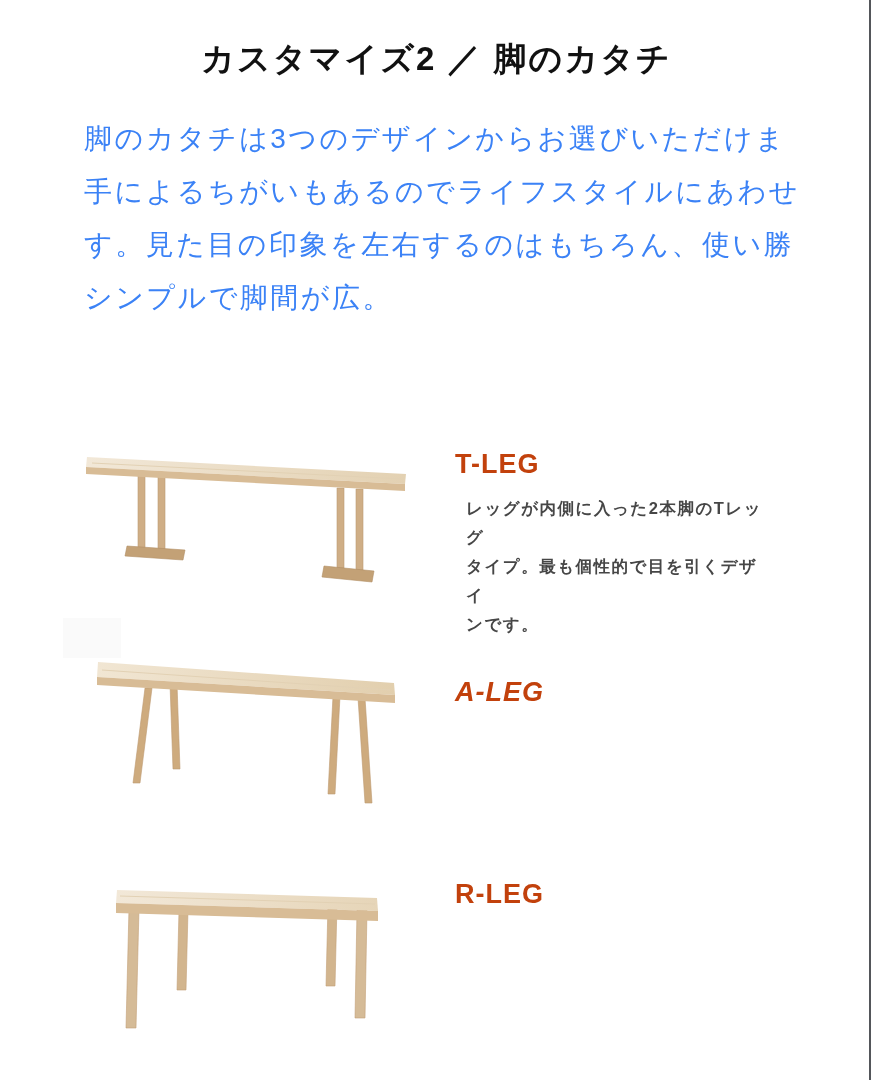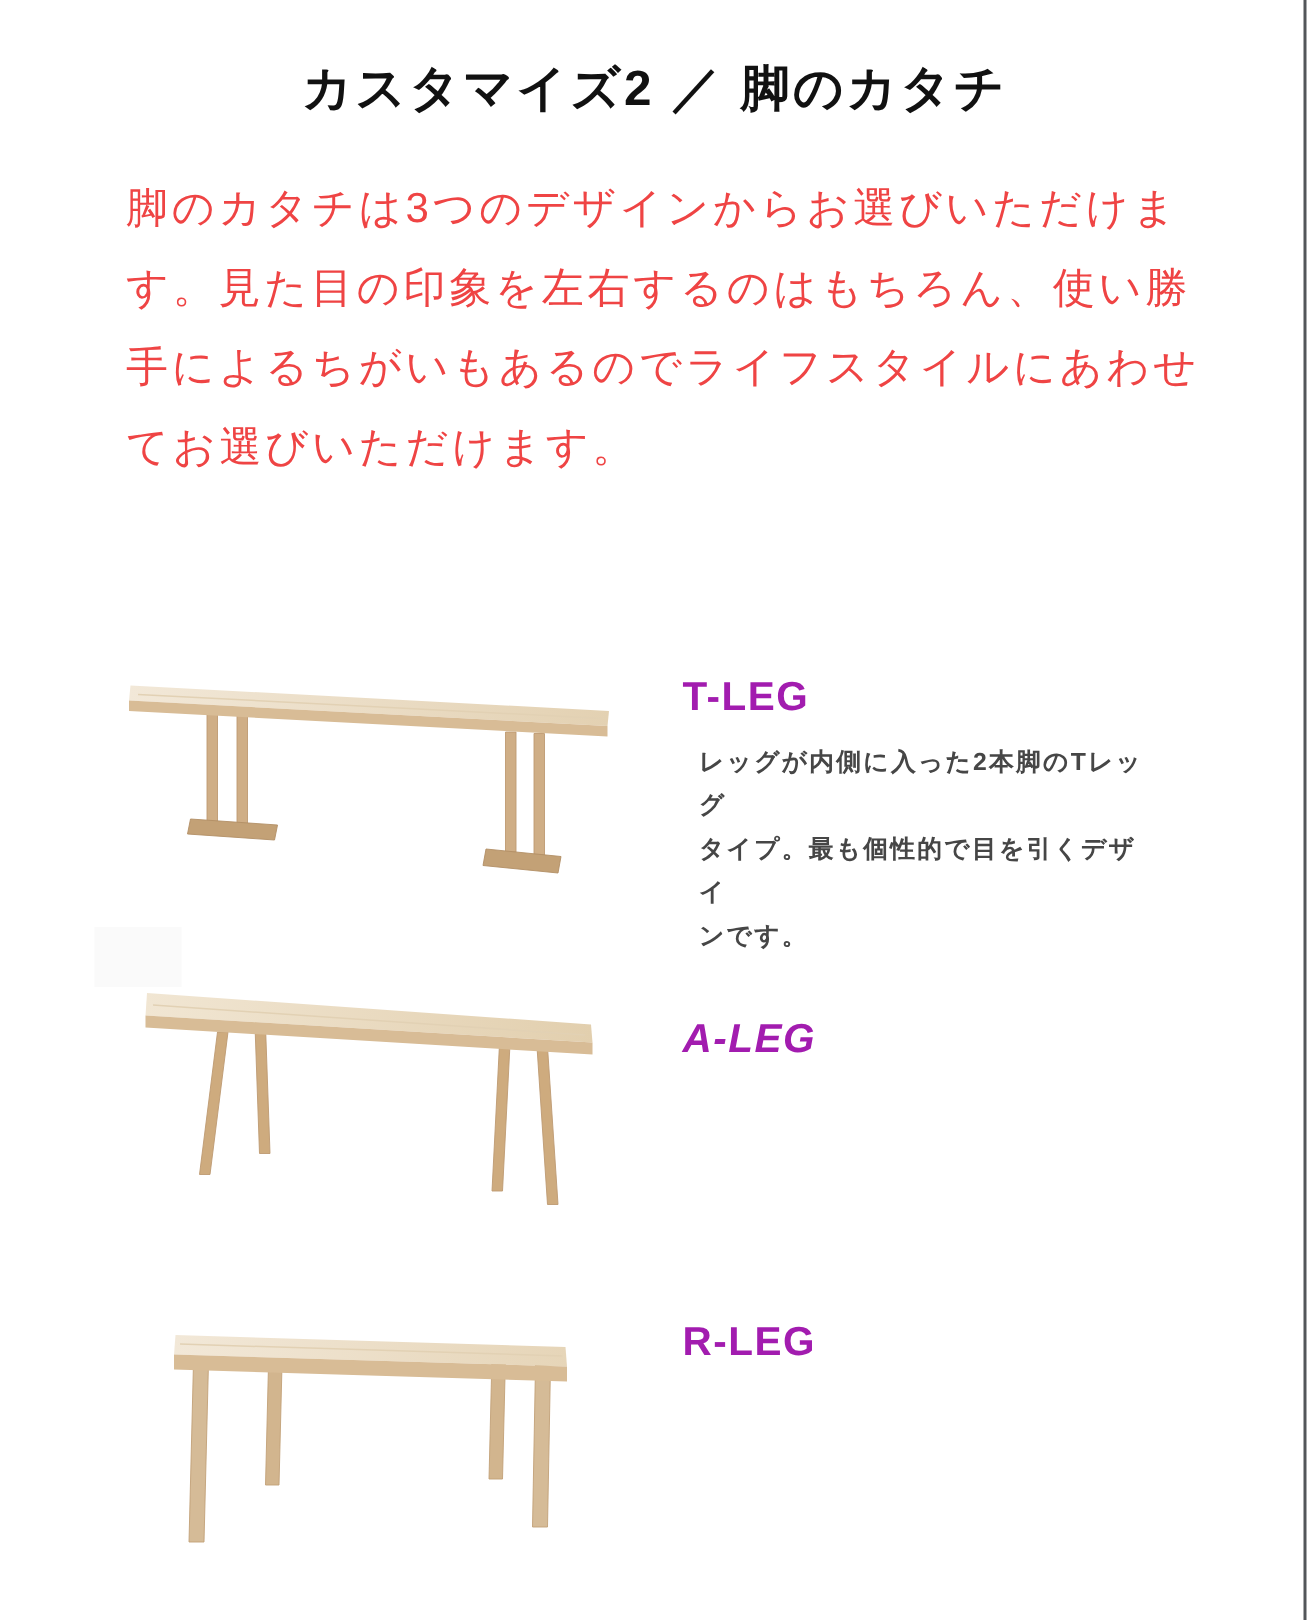--- a/index.html
+++ b/index.html
@@ -15,36 +15,36 @@
     background:#53565a;
   }
   .title{
     position:absolute;left:2px;top:36px;width:869px;margin:0;
     text-align:center;
     font-size:33px;font-weight:700;color:#111111;
     letter-spacing:2px;line-height:46px;
   }
   .intro{
     position:absolute;left:84px;top:112px;width:730px;margin:0;
-    font-size:28px;font-weight:400;color:#ef4444;
+    font-size:28px;font-weight:400;color:#3b82f6;
     letter-spacing:2.5px;line-height:53px;
   }
   .intro .line{display:block;}
   .option-image{position:absolute;margin:0;}
   .option-image svg{display:block;}
   .img-t{left:52px;top:432px;}
   .img-a{left:52px;top:628px;}
   .img-r{left:52px;top:858px;}
   .photo-artifact{
     position:absolute;left:63px;top:618px;width:58px;height:40px;
     background:#fafafa;
   }
   .option-heading{
     position:absolute;left:455px;margin:0;
-    font-size:27px;font-weight:700;color:#a21caf;
+    font-size:27px;font-weight:700;color:#c2410c;
     letter-spacing:1px;line-height:32px;
   }
   .h-t{top:448px;}
   .h-a{top:676px;font-style:italic;}
   .h-r{top:878px;}
   .option-desc{
     position:absolute;left:455px;width:305px;margin:0;
     font-size:16.5px;font-weight:700;color:#464646;
     letter-spacing:1.5px;line-height:29px;
   }
@@ -57,23 +57,23 @@
 <body>
 
 <div class="page">
 
   <div class="scrollbar-track"></div>
 
   <h1 class="title">カスタマイズ2 ／ 脚のカタチ</h1>
 
   <p class="intro">
     <span class="line">脚のカタチは3つのデザインからお選びいただけま</span>
+    <span class="line">手によるちがいもあるのでライフスタイルにあわせ</span>
     <span class="line">す。見た目の印象を左右するのはもちろん、使い勝</span>
-    <span class="line">手によるちがいもあるのでライフスタイルにあわせ</span>
-    <span class="line">てお選びいただけます。</span>
+    <span class="line">シンプルで脚間が広。</span>
   </p>
 
   <figure class="option-image img-t">
     <svg width="392" height="172" viewBox="0 0 392 172">
       <defs>
         <linearGradient id="topGradT" x1="0" y1="0" x2="1" y2="0">
           <stop offset="0" stop-color="#f2e8d8"></stop>
             <stop offset="1" stop-color="#e3d1b2"></stop>
         </linearGradient>
       </defs>

